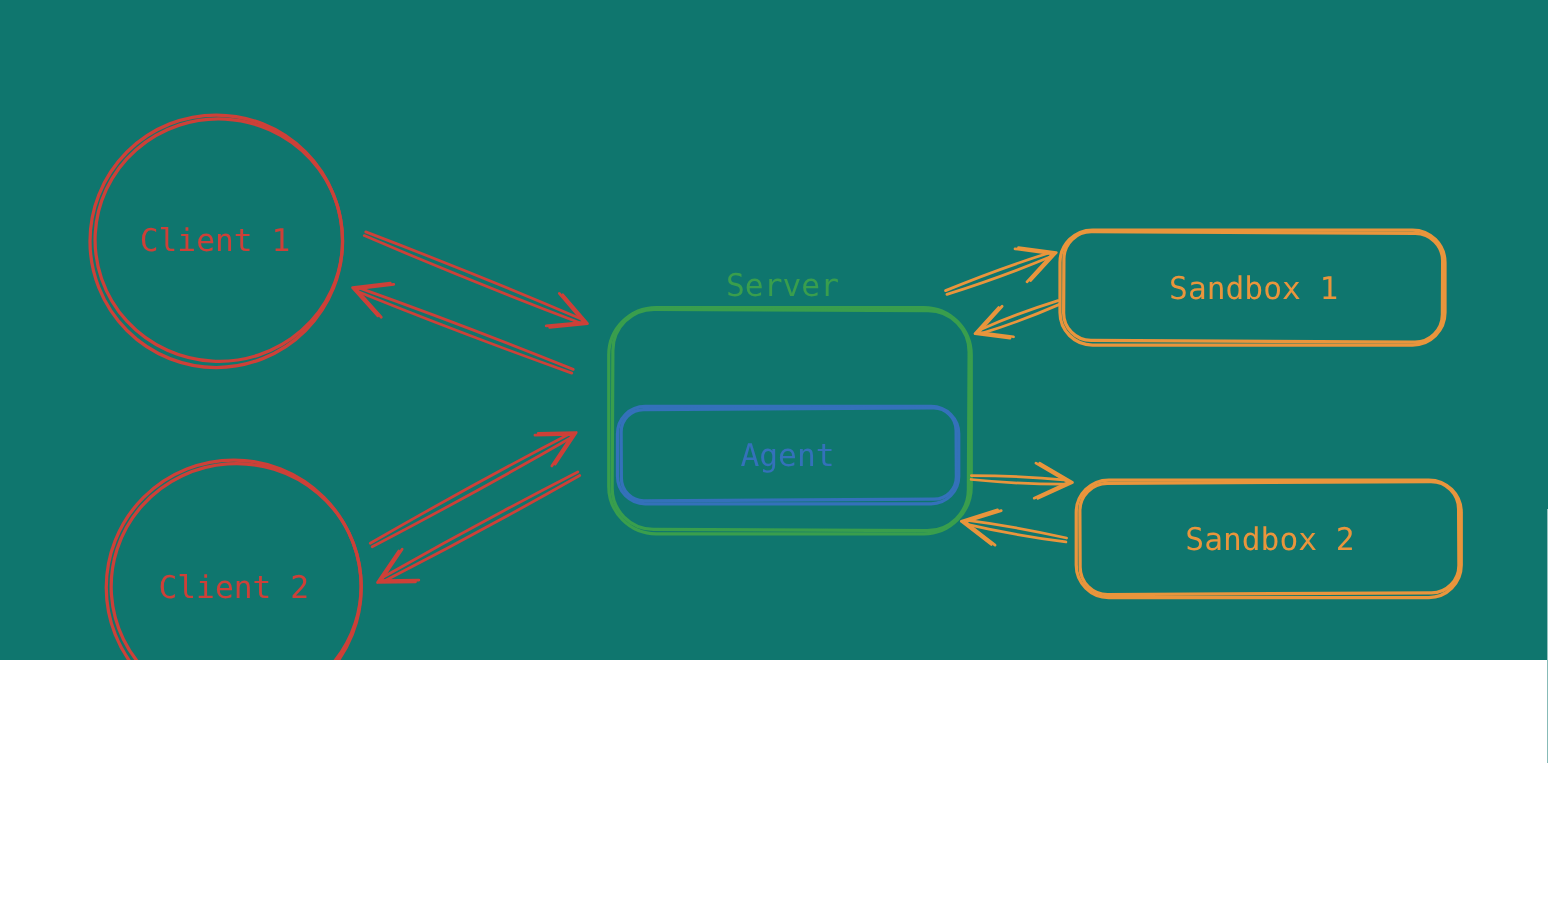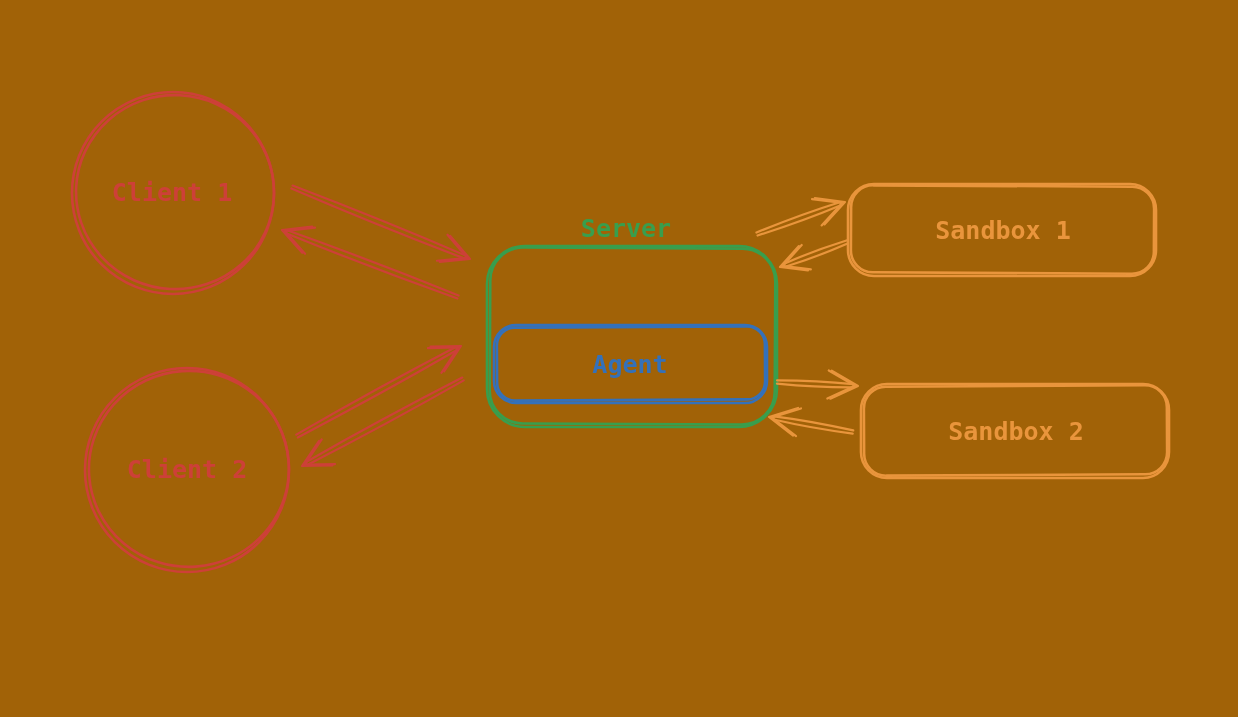--- a/index.html
+++ b/index.html
@@ -1,16 +1,16 @@
 <!DOCTYPE html>
 <html><head>
 <meta charset="utf-8">
 <style>
   html,body{margin:0;padding:0;background:#ffffff;}
-  .canvas-wrap{position:relative;width:1238px;height:717px;background:#a16207;overflow:hidden;font-weight:bold;}
+  .canvas-wrap{position:relative;width:1238px;height:528px;background:#0f766e;overflow:hidden;}
   svg{display:block;}
   .shape{fill:none;stroke-linecap:round;stroke-linejoin:round;}
   .stroke-red{stroke:#cd4038;stroke-width:2.6;}
   .stroke-green{stroke:#399e4d;stroke-width:2.6;}
   .stroke-blue{stroke:#3471ba;stroke-width:2.6;}
   .stroke-orange{stroke:#e9953c;stroke-width:2.6;}
   .arrow path{fill:none;stroke-linecap:round;stroke-linejoin:round;stroke-width:2.2;}
   .arrow.red path{stroke:#cd4038;}
   .arrow.orange path{stroke:#e9953c;}
   .label{font-family:"DejaVu Sans Mono","Liberation Mono",monospace;font-size:25px;text-anchor:middle;}

